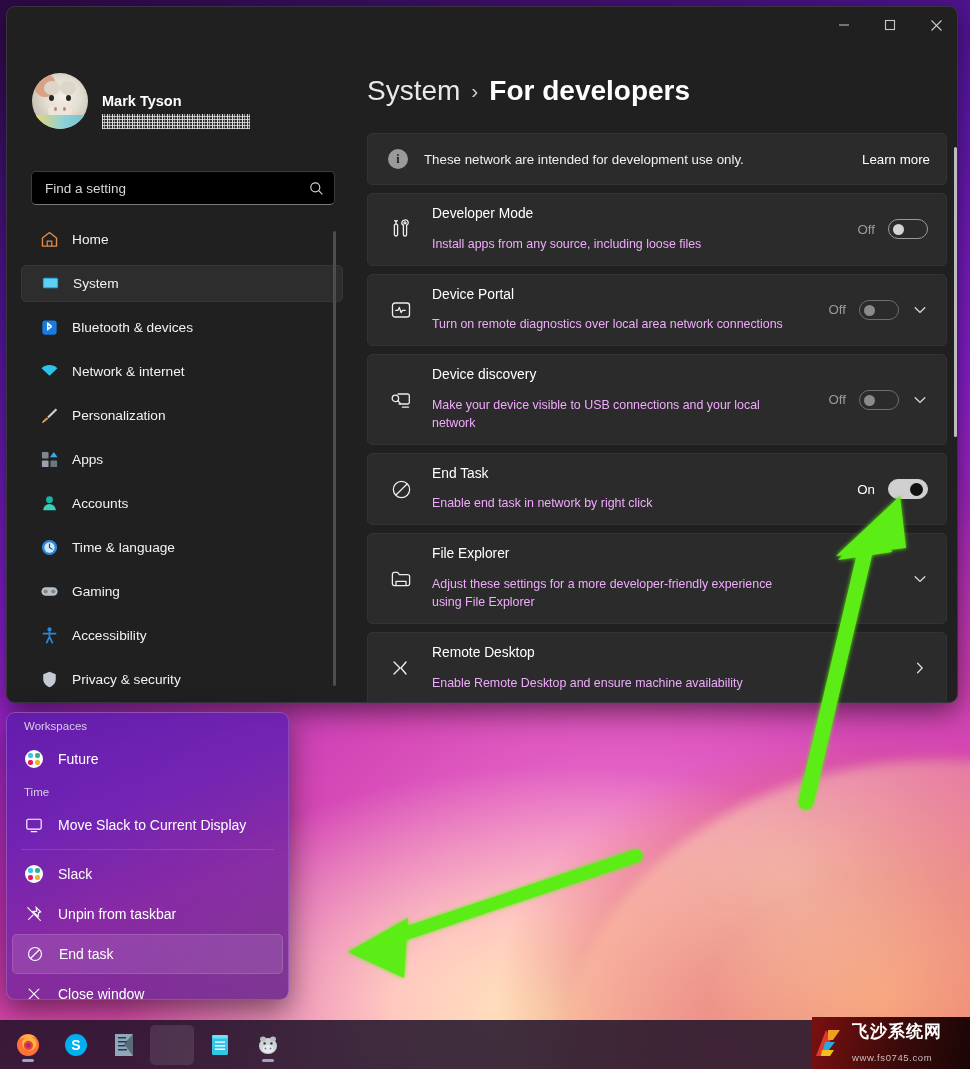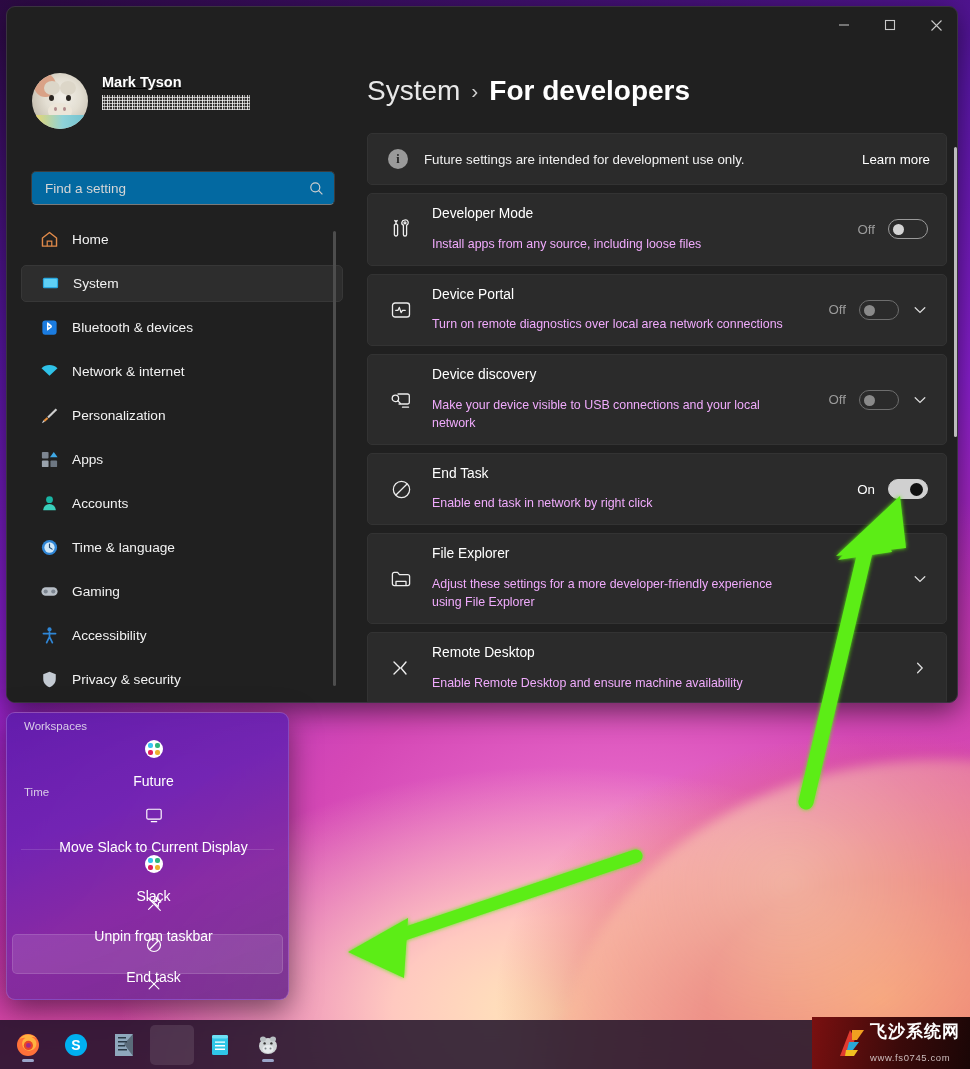--- a/index.html
+++ b/index.html
@@ -71,21 +71,21 @@
   
   #sidebar {
     position: absolute;
     left: 0; top: 46px;
     width: 350px; height: 651px;
     background: #202020;
   }
   #profile {
     position: absolute;
     left: 25px; top: 20px;
-    display: flex; align-items: flex-start; gap: 14px; text-decoration: underline;
+    display: flex; align-items: flex-end; gap: 14px;
   }
   #avatar {
     width: 56px; height: 56px; border-radius: 50%;
     background:
       radial-gradient(circle at 55% 42%, #f2efe8 0%, #e3ded2 40%, #c9c2b4 70%, #a89f90 100%),
       linear-gradient(135deg, #d9b79c 0%, #c69a7e 100%);
     position: relative; overflow: hidden;
     flex: 0 0 auto;
   }
   #avatar .hippo-ear { position:absolute; width:16px; height:14px; border-radius:50%; background:#dcd6c8; top:8px; }
@@ -109,21 +109,21 @@
       repeating-linear-gradient(90deg, rgba(255,255,255,0.85) 0 1px, rgba(0,0,0,0) 1px 2px, rgba(255,255,255,0.55) 2px 3px, rgba(0,0,0,0) 3px 5px),
       repeating-linear-gradient(0deg, rgba(255,255,255,0.7) 0 1px, rgba(0,0,0,0) 1px 3px);
     background-color: #32302f;
     opacity: 0.95;
   }
 
   #search-box {
     position: absolute;
     left: 24px; top: 118px;
     width: 304px; height: 34px;
-    background: #0369a1;
+    background: #000000;
     border: 1px solid #3c3c3c;
     border-bottom: 1px solid #7a7a7a;
     border-radius: 5px;
     display: flex; align-items: center;
     padding: 0 10px 0 13px;
   }
   #search-placeholder { flex: 1; font-size: 13.5px; color: #d6d6d6; }
   #search-icon { color: #cfcfcf; display:flex; }
 
   #nav-list {
@@ -255,21 +255,21 @@
     overflow: hidden;
     backdrop-filter: blur(20px);
   }
   .ctx-header {
     font-size: 11.5px; color: #d9cde8;
     padding: 0 0 0 17px;
     height: 26px; display: flex; align-items: center;
   }
   .ctx-item {
     height: 40px; display: flex; align-items: center; gap: 14px;
-    margin: 0 5px; padding-left: 12px; border-radius: 5px; flex-direction: column;
+    margin: 0 5px; padding-left: 12px; border-radius: 5px;
   }
   .ctx-item.highlighted { background: rgba(255,255,255,0.11); border: 1px solid rgba(255,255,255,0.13); }
   .ctx-label { font-size: 14px; color: #ffffff; }
   .ctx-icon { width: 20px; height: 20px; flex:0 0 auto; display:flex; align-items:center; justify-content:center; color:#ffffff; }
   .ctx-divider { height:1px; background: rgba(255,255,255,0.13); margin: 4px 14px; }
 
   .slack-icon { width: 18px; height: 18px; border-radius: 50%; background: #fff; position: relative; overflow: hidden; flex:0 0 auto; }
   .slack-icon i { position:absolute; display:block; border-radius:2px; }
   .slack-icon .s1{ background:#36c5f0; left:3px; top:3px; width:5px; height:5px;}
   .slack-icon .s2{ background:#2eb67d; right:3px; top:3px; width:5px; height:5px;}
@@ -292,22 +292,22 @@
   }
   .tb-icon:first-child { margin-left: 6px; }
   .tb-icon.active-slot { background: rgba(255,255,255,0.10); }
   .tb-dot { position:absolute; bottom:3px; left:50%; transform:translateX(-50%); width:12px; height:3px; border-radius:2px; background:#9aa5c9; }
 
   #watermark {
     position: absolute;
     right: 0; bottom: 0;
     width: 158px; height: 52px;
     background: linear-gradient(100deg, #7a1010 0%, #3b0a0a 55%, #1a0606 100%);
-    display: flex; align-items: center; 
-    padding-left: 24px;
+    display: flex; align-items: center; gap: 6px;
+    padding-left: 0;
   }
   #wm-logo { width: 34px; height: 34px; flex:0 0 auto; }
   #wm-text { display:flex; flex-direction:column; justify-content:center; }
   #wm-title { font-size: 17px; color: #ffffff; font-weight: 700; letter-spacing: 1px; line-height: 1.05; }
   #wm-url { font-size: 9.5px; color: #ccbdbd; letter-spacing: 0.6px; margin-top: 12px; }
 </style>
 </head>
 <body>
 
 <div id="desktop">
@@ -491,21 +491,21 @@
     <div id="breadcrumb">
       <span id="crumb-parent">System</span>
       <span id="crumb-sep">›</span>
       <span id="crumb-current">For developers</span>
     </div>
 
     <div id="cards">
 
       <div class="banner">
         <div class="banner-info-icon">i</div>
-        <div class="banner-text">Future settings are intended for development use only.</div>
+        <div class="banner-text">These network are intended for development use only.</div>
         <div class="banner-link">Learn more</div>
       </div>
 
       <div class="card">
         <div class="card-icon">
           <svg width="24" height="24" viewBox="0 0 24 24" fill="none" stroke="currentColor" stroke-width="1.3">
             <path d="M7 3.2v3.2L8.6 8v9.4a1.6 1.6 0 11-3.2 0V8L7 6.4V3.2M5.4 3.2L7 4.8l1.6-1.6"></path>
             <path d="M15.4 3.2a2.6 2.6 0 00-1 5v9.2a1.6 1.6 0 103.2 0V8.2a2.6 2.6 0 00-2.2-5z"></path>
             <circle cx="16" cy="5.8" r="1"></circle>
           </svg>

